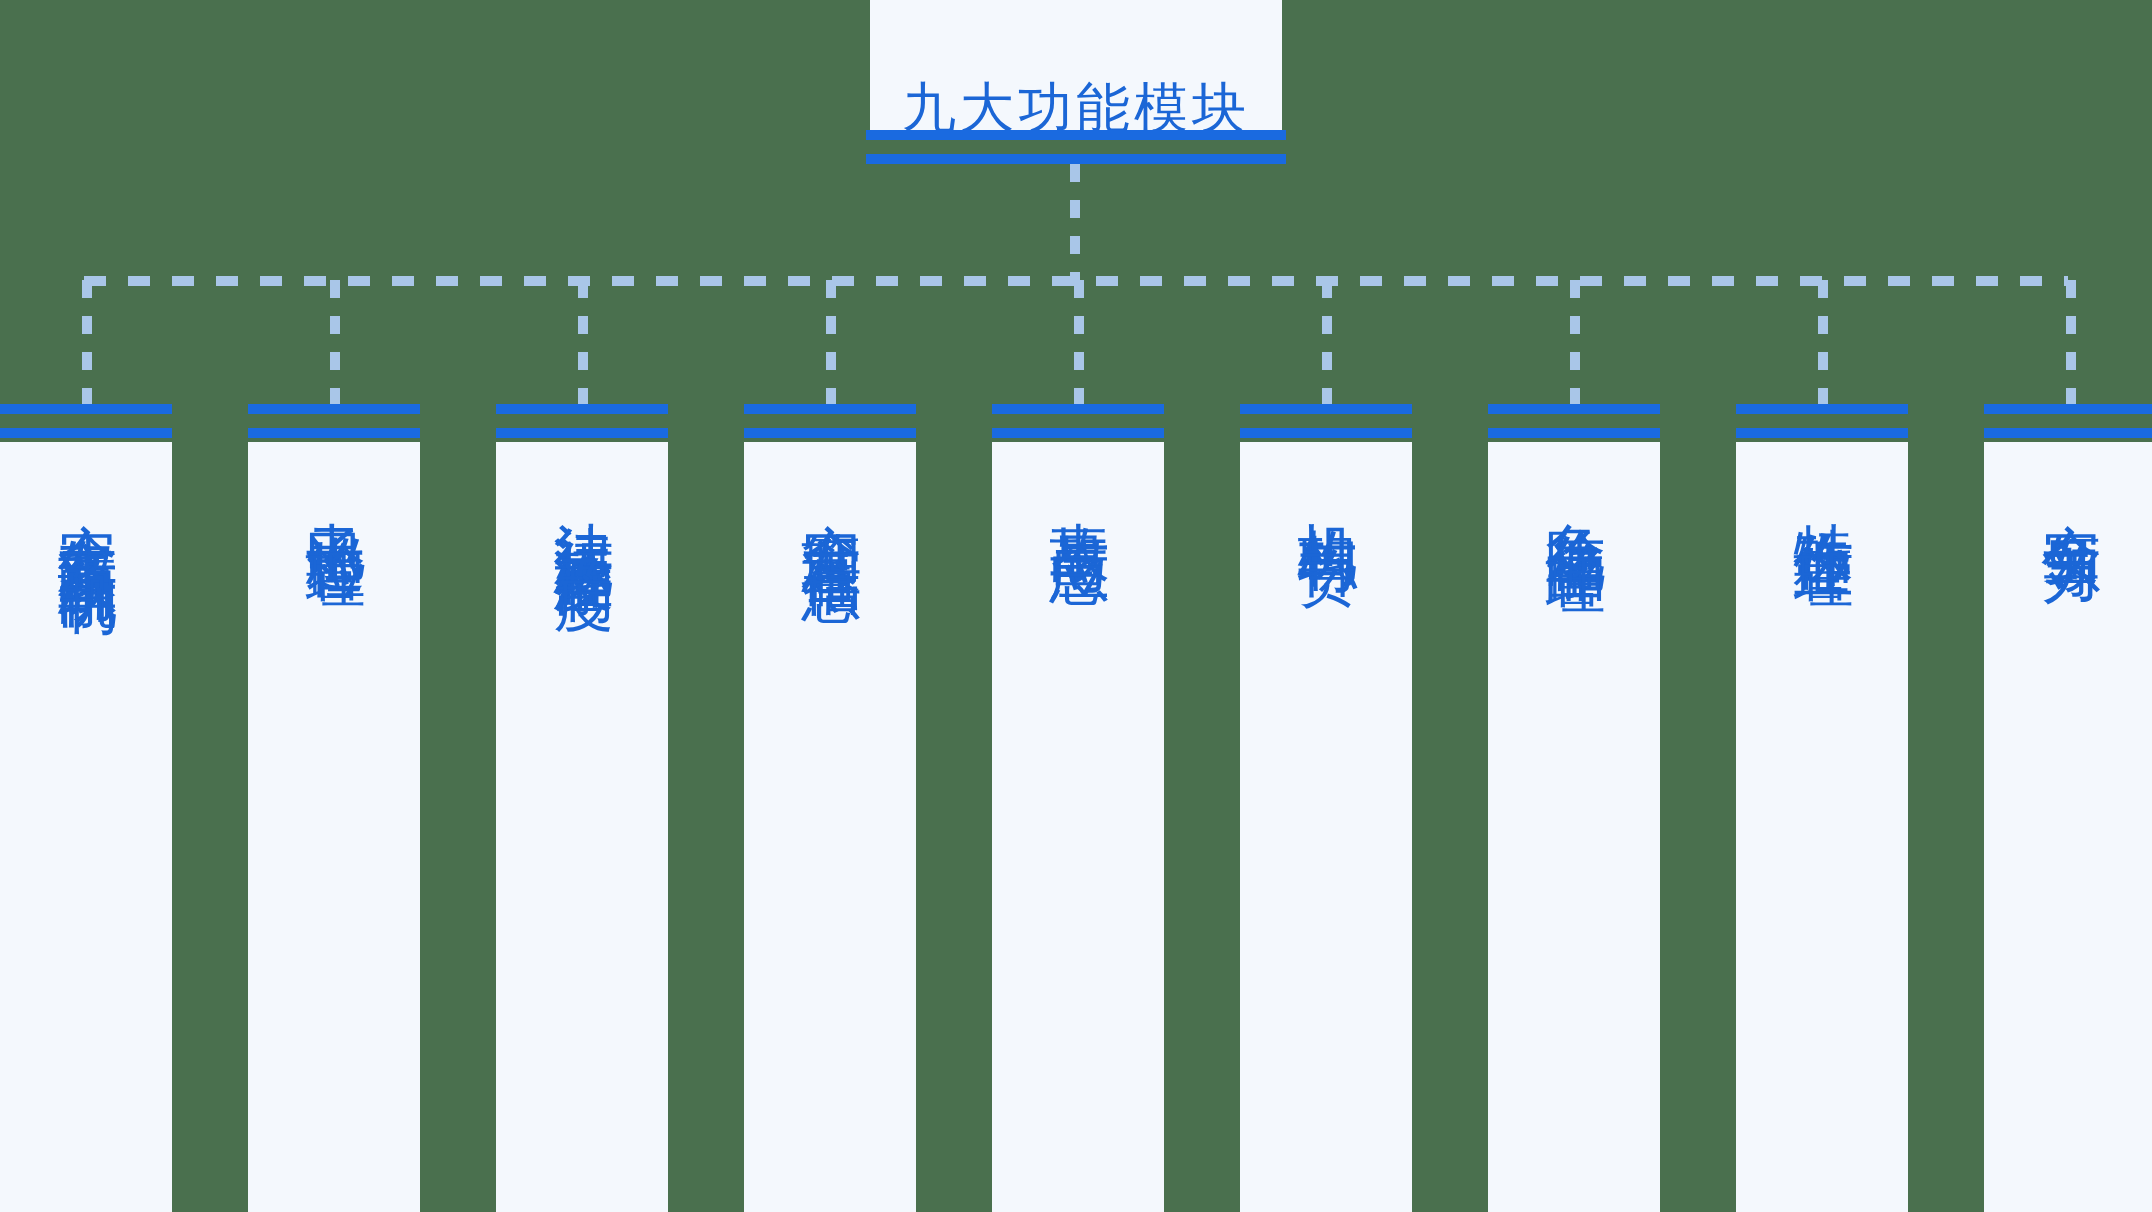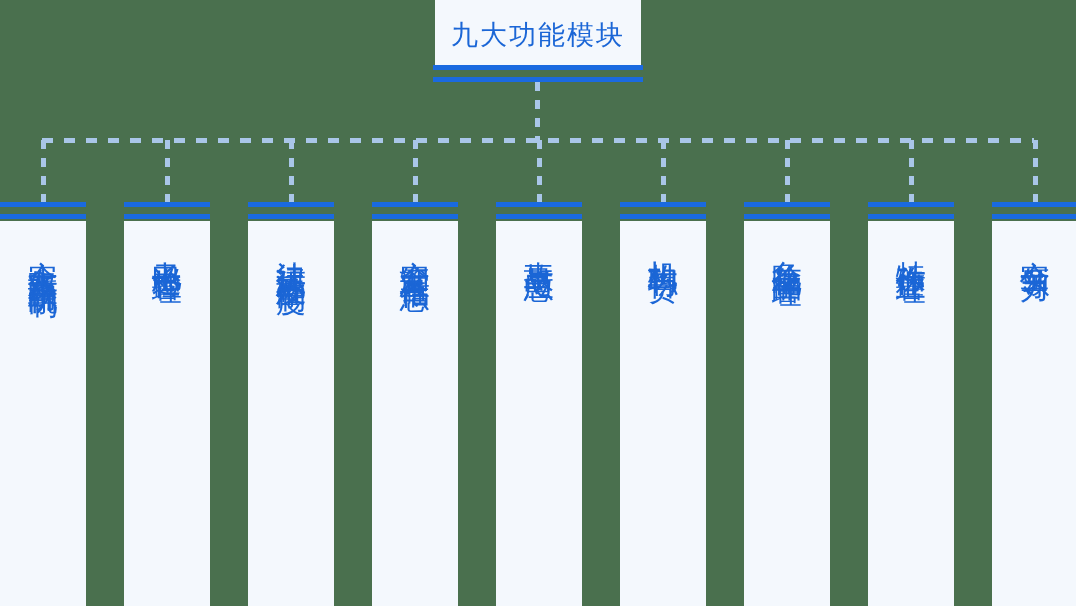--- a/index.html
+++ b/index.html
@@ -15,21 +15,21 @@
     background:#4a704e;
   }
 
   
   .title-box {
     position:absolute;
     left:435px; top:0px;
     width:206px; height:68px;
     background:#f4f8fd;
     display:flex;
-    align-items:center;
+    align-items:flex-end;
     justify-content:center;
   }
   .title-text {
     color:#1b66d6;
     font-size:27px;
     letter-spacing:2px;
     line-height:1;
     white-space:nowrap;
   }
   .title-bar {

